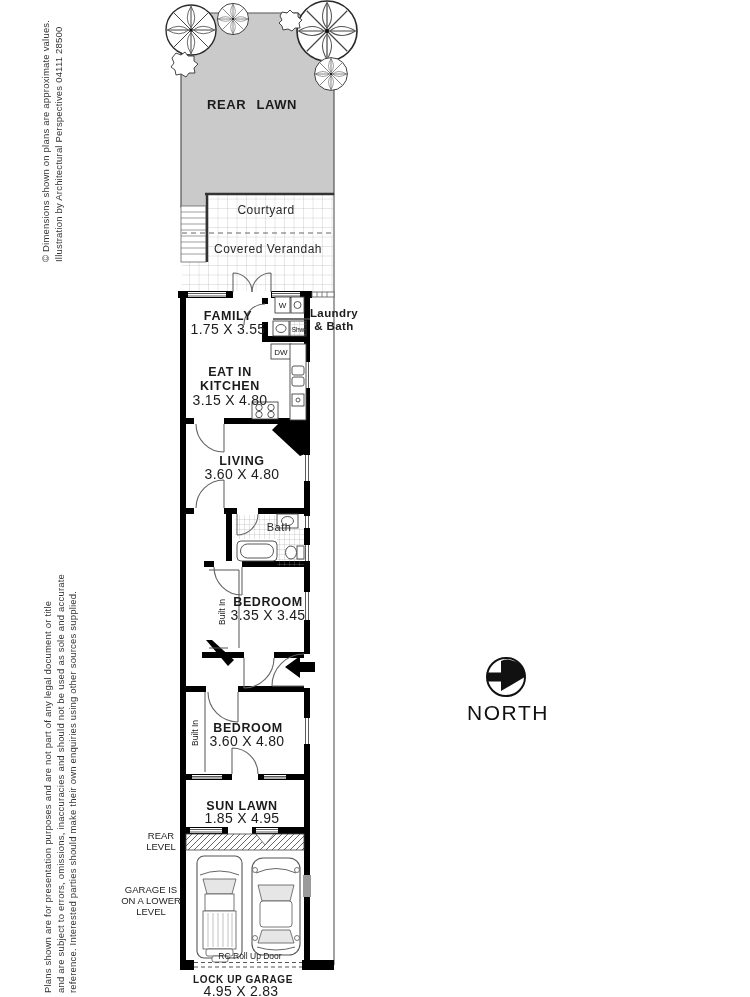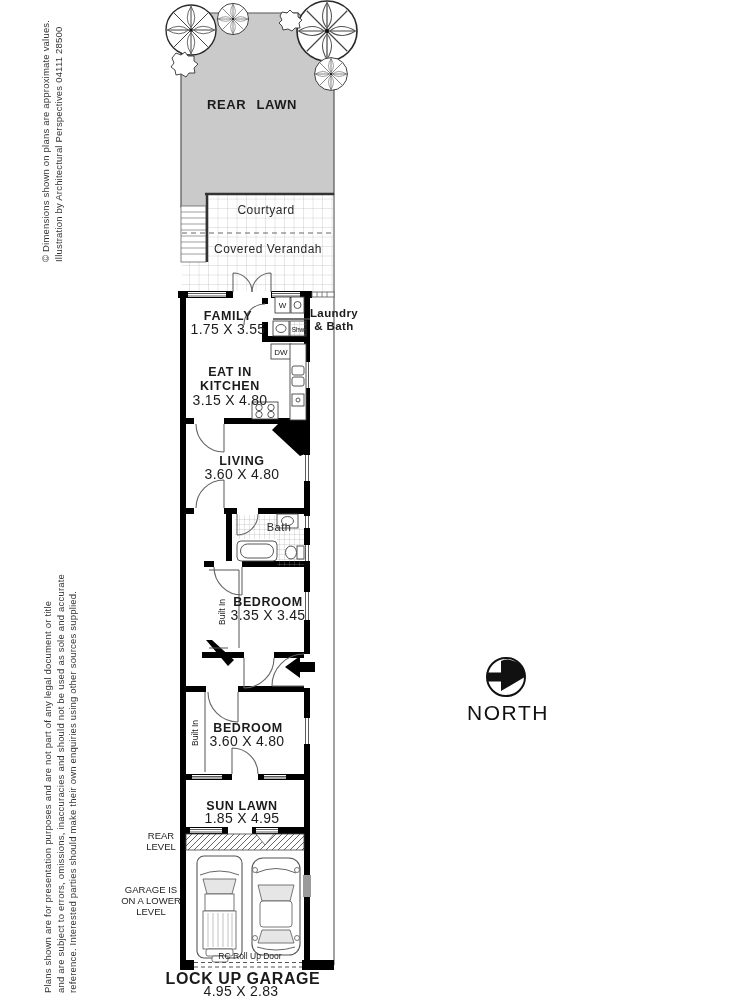--- a/index.html
+++ b/index.html
@@ -284,21 +284,21 @@
     <div>REAR</div>
     <div>LEVEL</div>
   </div>
   <div class="lbl note" style="left:151px;top:900px;">
     <div>GARAGE IS</div>
     <div>ON A LOWER</div>
     <div>LEVEL</div>
   </div>
 
   <div class="lbl" style="left:250px;top:956px;font-size:8.5px;">RC Roll Up Door</div>
-  <div class="lbl room" style="left:243px;top:979px;font-size:16px;">LOCK UP GARAGE</div>
+  <div class="lbl room" style="left:243px;top:979px;font-size:10px;">LOCK UP GARAGE</div>
   <div class="lbl dims" style="left:241px;top:991px;">4.95 X 2.83</div>
 
   <div class="lbl fix" style="left:282.5px;top:305px;">W</div>
   <div class="lbl fix-xs" style="left:298px;top:329px;">Shw</div>
   <div class="lbl fix" style="left:281px;top:351.5px;">DW</div>
 
   <div class="lbl north-lab" style="left:508px;top:713px;">NORTH</div>
 
   <div class="vnote" style="left:40px;top:262px;">
     <div>© Dimensions shown on plans are approximate values.</div>

